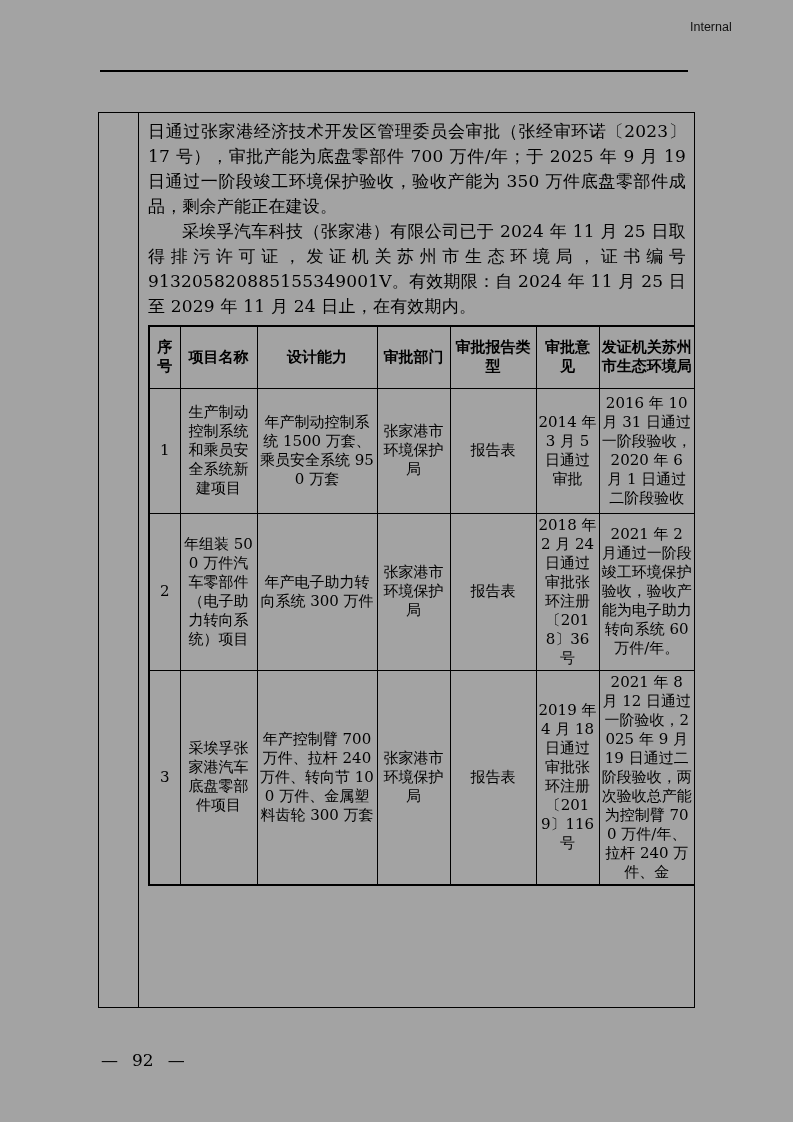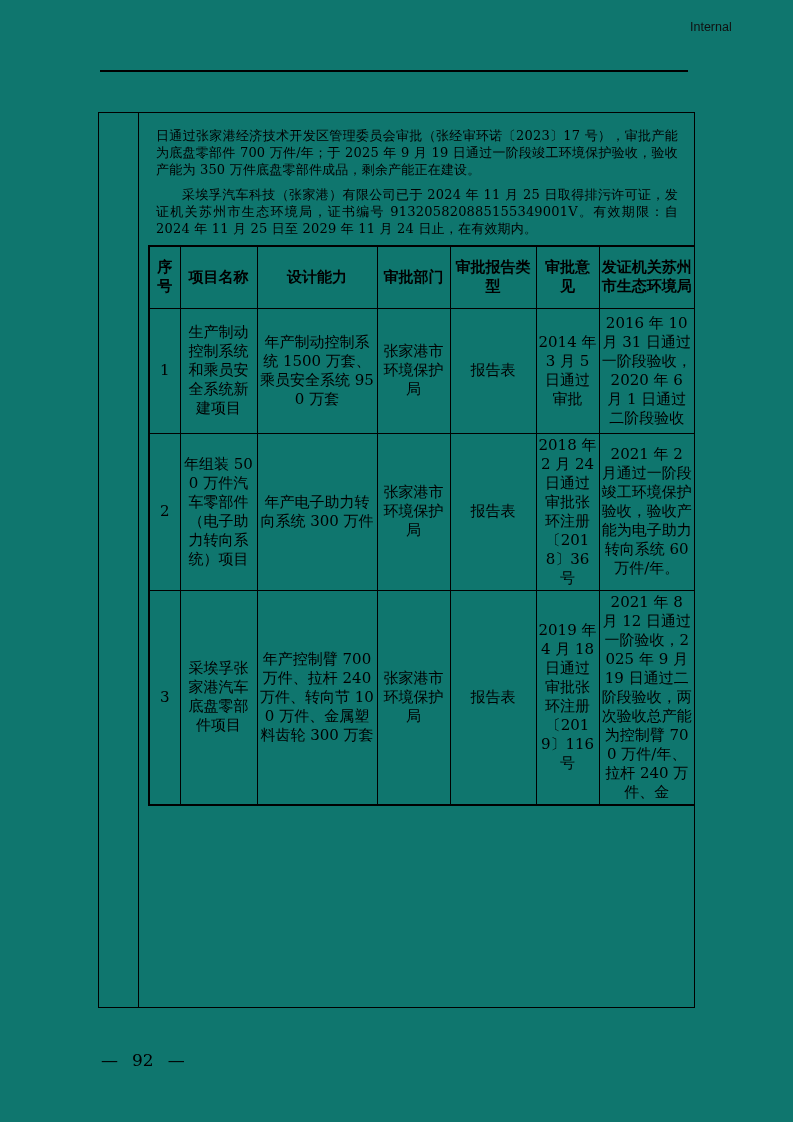--- a/index.html
+++ b/index.html
@@ -1,47 +1,47 @@
 <!DOCTYPE html>
 <html><head>
 <meta charset="utf-8">
 <style>
   html,body { margin:0; padding:0; background:#ffffff; }
   .page {
-    position:relative; width:793px; height:1122px; background:#0f766e;
+    position:relative; width:793px; height:1122px; background:#a3a3a3;
     font-family:"DejaVu Serif","Liberation Serif",serif; color:#000;
     overflow:hidden;
   }
   .internal-label {
     position:absolute; top:20px; left:690px;
     font-family:"Liberation Sans","DejaVu Sans",sans-serif;
     font-size:12.5px; color:#101010;
   }
   .top-rule {
     position:absolute; left:100px; top:70px; width:588px; height:2px;
     background:#000;
   }
   .outer-box {
     position:absolute; left:98px; top:112px; width:597px; height:896px;
     border:1.5px solid #000; box-sizing:border-box; display:flex;
   }
   .margin-col { flex:none; width:40px; border-right:1px solid #000; box-sizing:border-box; }
   .content-col { flex:1; box-sizing:border-box; padding:6px 0 0 9px; overflow:hidden; }
   .body-text p {
-    margin:8px; font-size:13px; line-height:17px; text-align:justify;
+    margin:0; font-size:17px; line-height:25px; text-align:justify;
     padding-right:8px; letter-spacing:0.2px;
   }
   .body-text p.indent { text-indent:2em; }
   .table-title {
     width:546px; text-align:center; font-weight:bold;
     font-size:15.5px; line-height:20px; margin-top:3px;
   }
   table.impl {
     border-collapse:collapse; table-layout:fixed; width:546px;
-    border:2px solid #000; margin-top:1px;padding-left:36px;
+    border:2px solid #000; margin-top:6px;padding-left:36px;
   }
   table.impl th, table.impl td {
     border:1px solid #000; font-size:15px; line-height:19px;
     text-align:center; vertical-align:middle; padding:2px 2px;
     overflow:hidden; word-break:break-all;
   }
   table.impl th { font-weight:bold; }
   tr.r-head { height:62px; }
   tr.r1 { height:125px; }
   tr.r2 { height:149px; }

